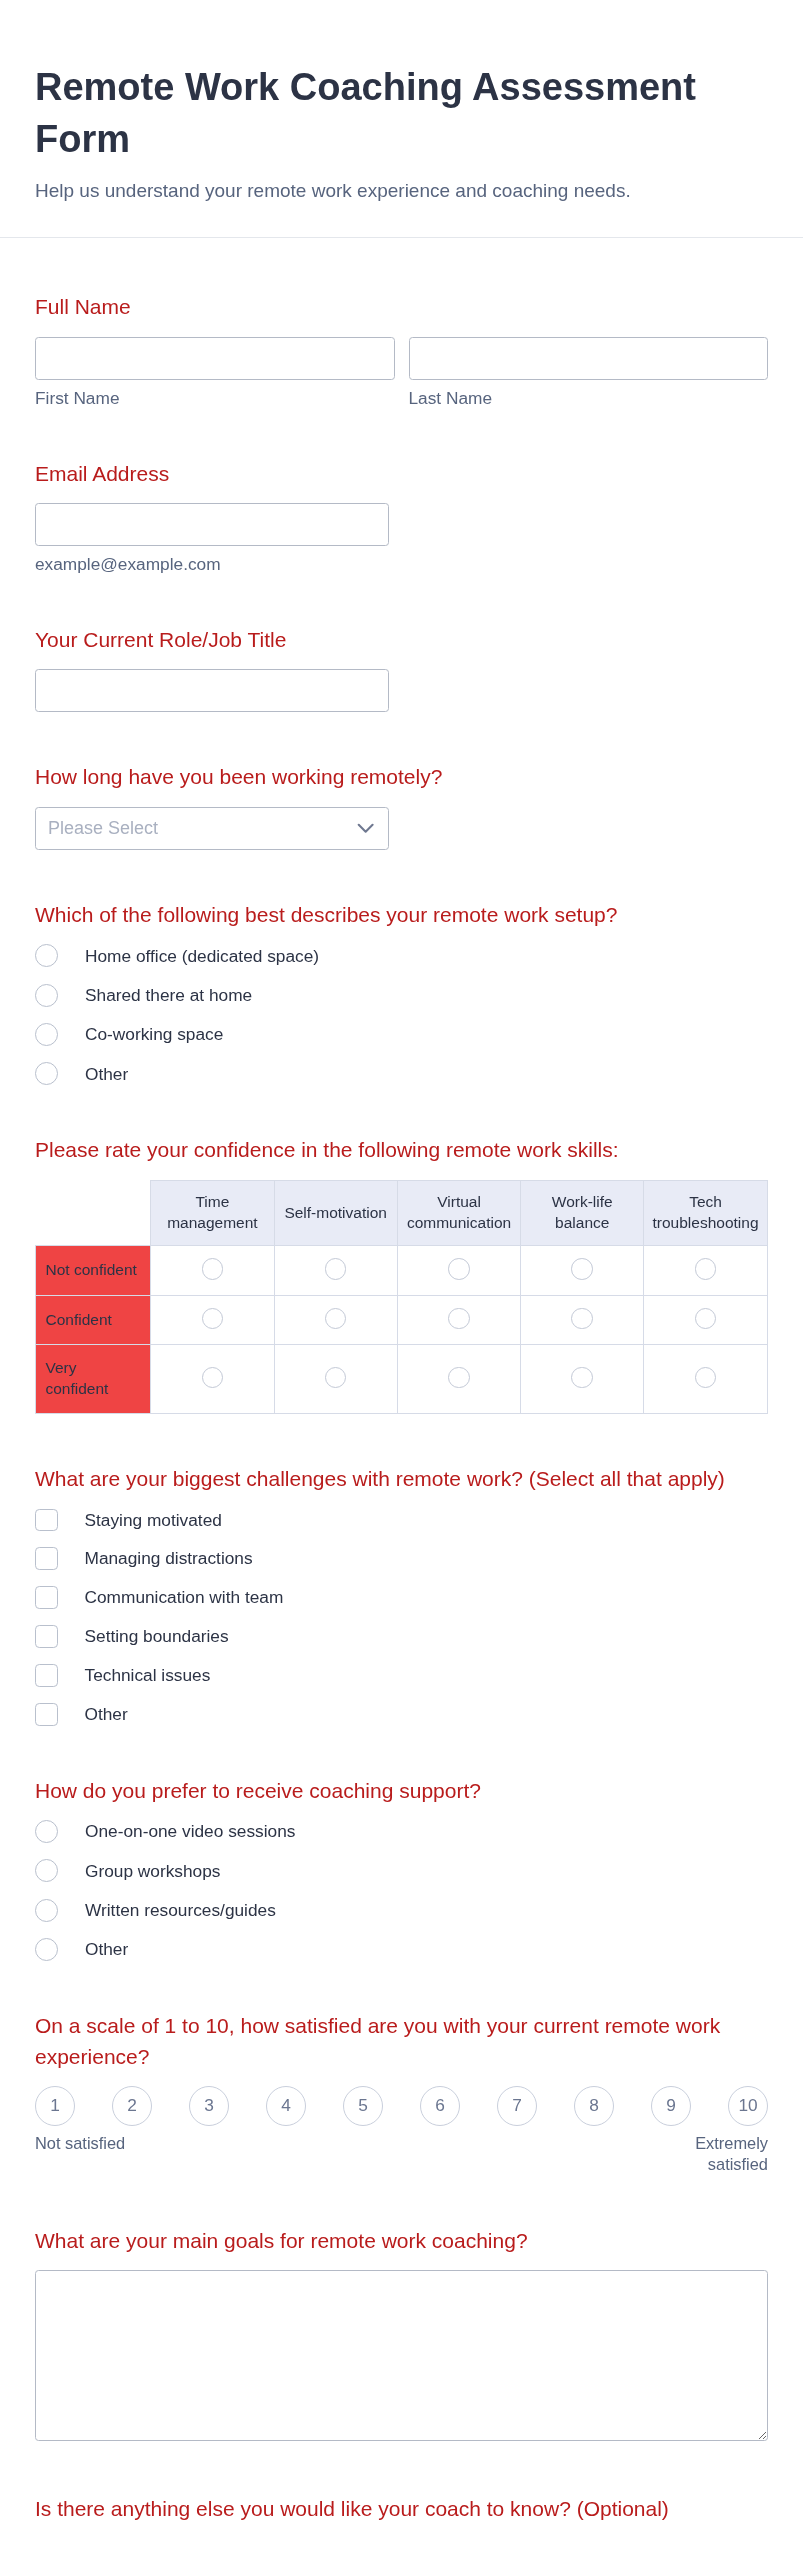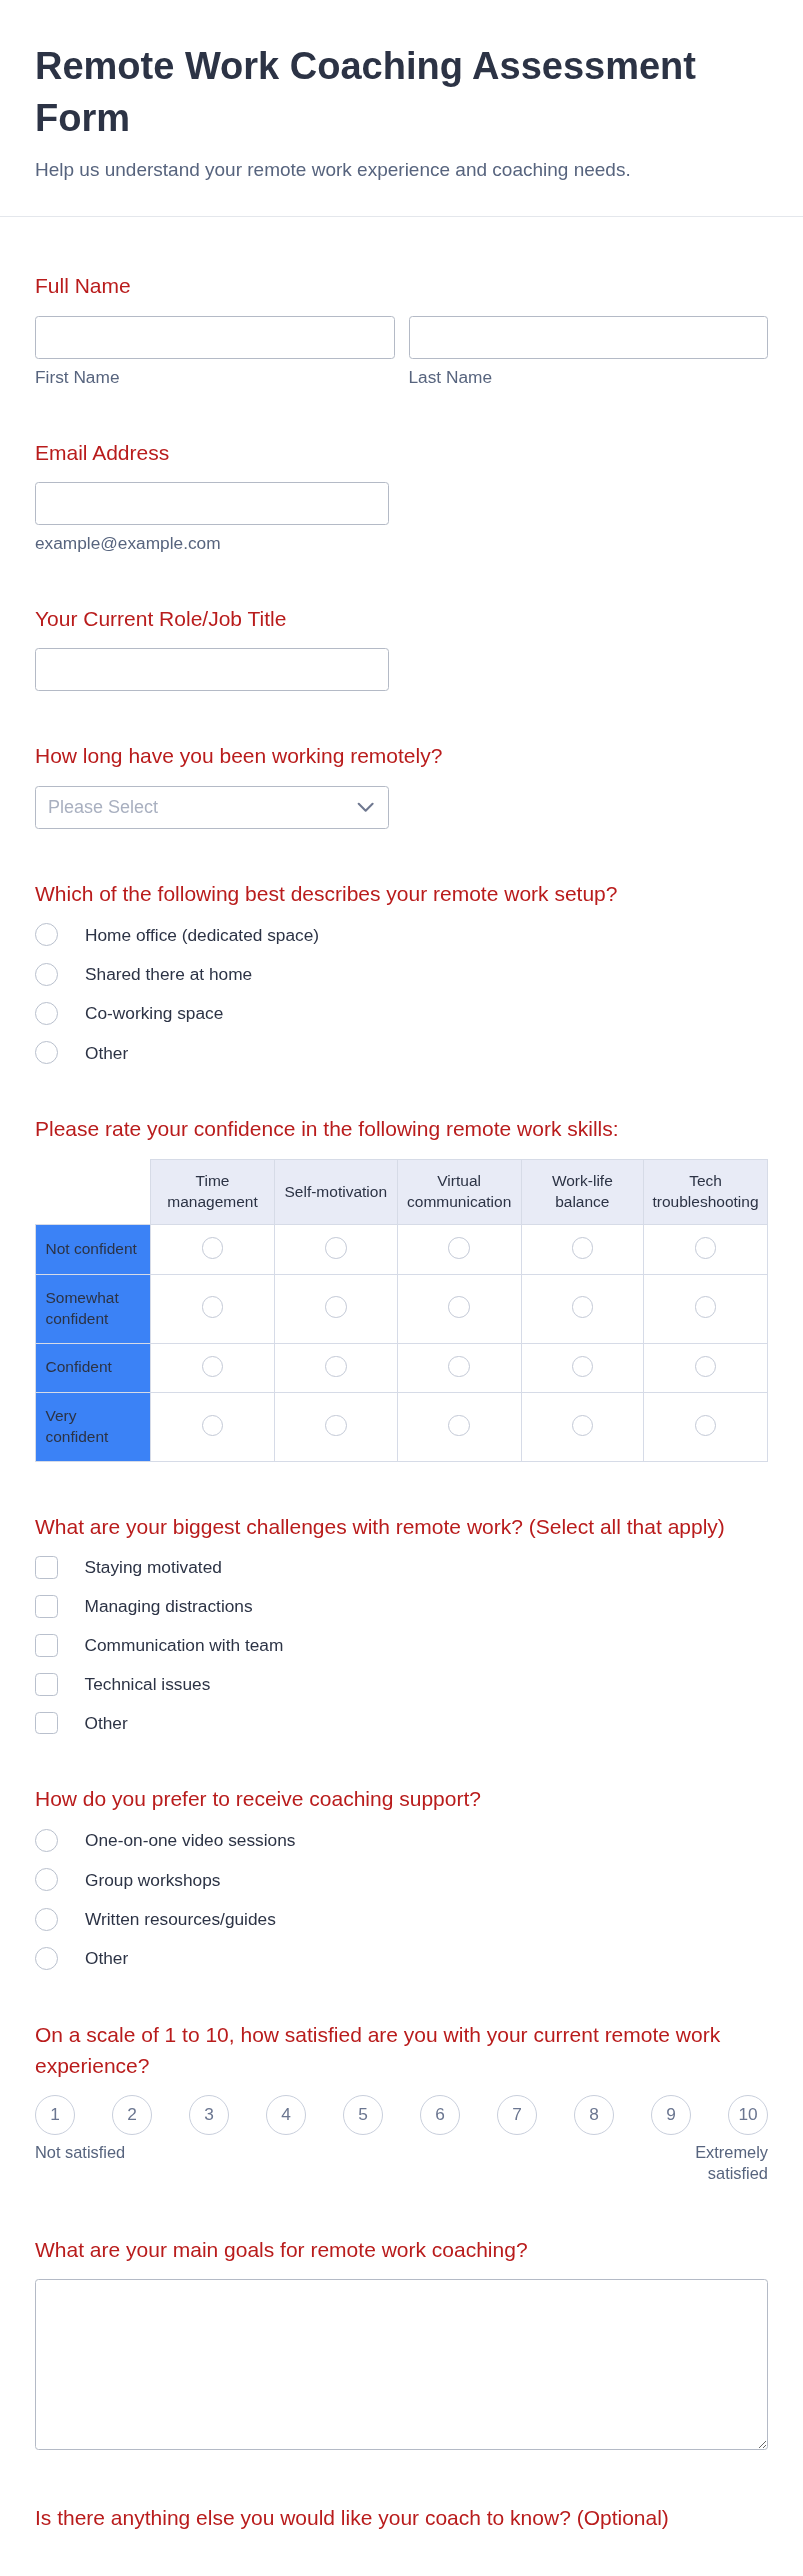--- a/index.html
+++ b/index.html
@@ -6,21 +6,21 @@
   * { box-sizing: border-box; }
   html, body { margin: 0; padding: 0; background: #fff; }
   body {
     width: 803px;
     font-family: "Liberation Sans", sans-serif;
     color: #2c3345;
   }
   .page { width: 803px; background: #fff; }
 
   
-  .form-header { padding: 40px 35px 33px; }
+  .form-header { padding: 61px 35px 33px; }
   .form-title {
     margin: 0 0 12px;
     max-width: 674px;
     font-size: 38px;
     line-height: 1.38;
     font-weight: 700;
     color: #2c3345;
   }
   .form-subtitle {
     margin: 0;
@@ -117,21 +117,21 @@
     font-size: 15.5px;
     font-weight: 400;
     color: #2c3345;
     text-align: center;
     padding: 11.2px 7px;
     line-height: 1.35;
     width: 124px;
   }
   .matrix thead th.corner { border: none; background: transparent; width: 116px; }
   .matrix tbody th {
-    background: #3b82f6;
+    background: #ef4444;
     font-size: 15.5px;
     font-weight: 400;
     color: #2c3345;
     text-align: left;
     padding: 13px 7px 13px 9.5px;
     line-height: 1.35;
     width: 116px;
   }
   .matrix tbody td { background: #fff; text-align: center; padding: 12px 0; }
   .m-radio {
@@ -268,28 +268,20 @@
         <tbody>
           <tr>
             <th>Not confident</th>
             <td><span class="m-radio"></span></td>
             <td><span class="m-radio"></span></td>
             <td><span class="m-radio"></span></td>
             <td><span class="m-radio"></span></td>
             <td><span class="m-radio"></span></td>
           </tr>
           <tr>
-            <th>Somewhat confident</th>
-            <td><span class="m-radio"></span></td>
-            <td><span class="m-radio"></span></td>
-            <td><span class="m-radio"></span></td>
-            <td><span class="m-radio"></span></td>
-            <td><span class="m-radio"></span></td>
-          </tr>
-          <tr>
             <th>Confident</th>
             <td><span class="m-radio"></span></td>
             <td><span class="m-radio"></span></td>
             <td><span class="m-radio"></span></td>
             <td><span class="m-radio"></span></td>
             <td><span class="m-radio"></span></td>
           </tr>
           <tr>
             <th>Very confident</th>
             <td><span class="m-radio"></span></td>
@@ -309,20 +301,24 @@
           <span class="checkbox"></span>
           <span class="option-label">Staying motivated</span>
         </div>
         <div class="option">
           <span class="checkbox"></span>
           <span class="option-label">Managing distractions</span>
         </div>
         <div class="option">
           <span class="checkbox"></span>
           <span class="option-label">Communication with team</span>
+        </div>
+        <div class="option">
+          <span class="checkbox"></span>
+          <span class="option-label">Setting boundaries</span>
         </div>
         <div class="option">
           <span class="checkbox"></span>
           <span class="option-label">Technical issues</span>
         </div>
         <div class="option">
           <span class="checkbox"></span>
           <span class="option-label">Other</span>
         </div>
       </div>

